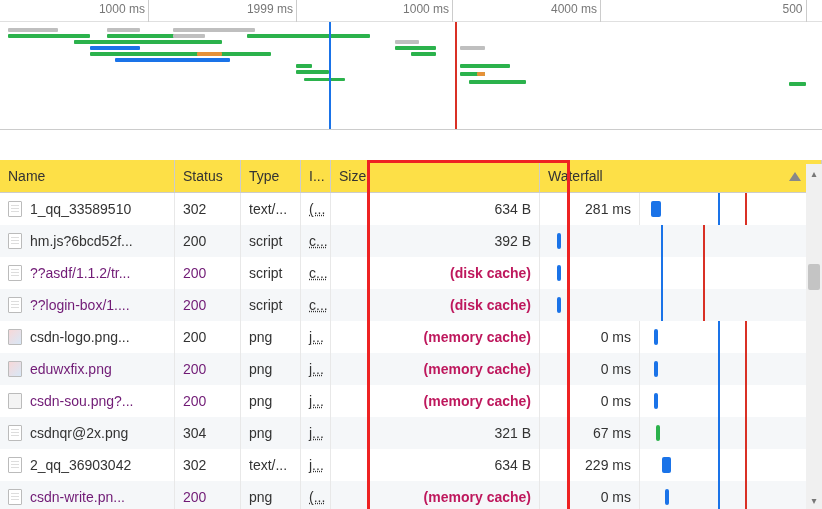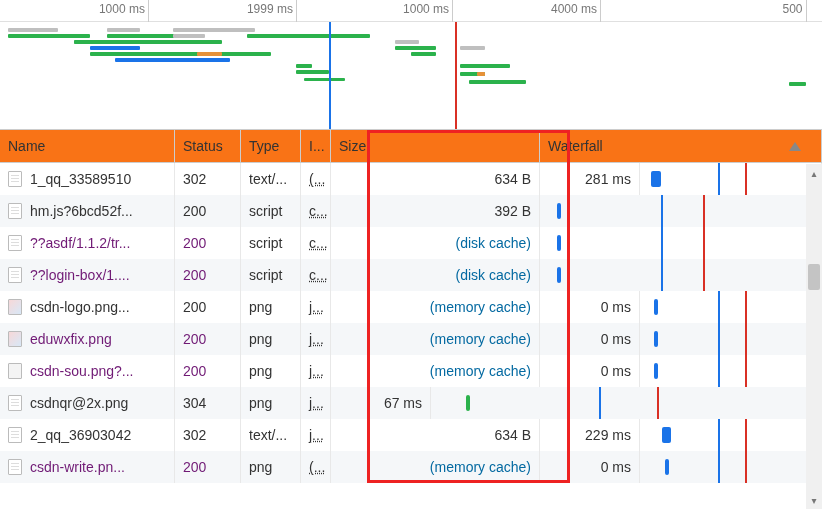--- a/index.html
+++ b/index.html
@@ -60,24 +60,25 @@
   }
   .vline.blue { background: #1a73e8; }
   .vline.red { background: #d93025; }
 
   
   .grid {
     position: relative;
   }
   .grid-header {
     display: flex;
-    background: #f97316;
+    background: #fde047;
     border-bottom: 1px solid #ccc;
     height: 33px;
     align-items: center;
+    margin-top: 30px;
   }
   .grid-header .col {
     padding: 0 8px;
     border-right: 1px solid #ccc;
     color: #333;
     font-size: 14px;
     height: 100%;
     display: flex;
     align-items: center;
     overflow: hidden;
@@ -117,21 +118,21 @@
     align-items: center;
     overflow: hidden;
     white-space: nowrap;
     text-overflow: ellipsis;
     font-size: 14px;
   }
   .cell.col-size { justify-content: flex-end; }
   .cell.col-time { justify-content: flex-end; }
   .cell.col-init { text-decoration: underline dotted; }
   .dim { color: #701a75; }
-  .cache { color: #0369a1; font-style: normal; }
+  .cache { color: #be185d; font-style: normal; font-weight: bold; }
   .file-icon {
     width: 14px;
     height: 16px;
     border: 1px solid #bbb;
     border-radius: 1px;
     margin-right: 8px;
     flex-shrink: 0;
     display: inline-block;
     background: #fff;
     position: relative;
@@ -372,20 +373,21 @@
         </div>
       </div>
       <div class="grid-row">
         <div class="cell col-name">
           <span class="file-icon doc"></span>
           <span class="name-text">csdnqr@2x.png</span>
         </div>
         <div class="cell col-status">304</div>
         <div class="cell col-type">png</div>
         <div class="cell col-init">j...</div>
+        <div class="cell col-size">321 B</div>
         <div class="cell col-time">67 ms</div>
         <div class="cell waterfall-cell">
           <div class="wf-bar" style="left: 9%; width: 4px; min-width: 4px; background: rgb(43, 178, 76);"></div>
           <div class="wf-vline" style="left: 43%; background: rgb(26, 115, 232);"></div>
           <div class="wf-vline" style="left: 58%; background: rgb(217, 48, 37);"></div>
         </div>
       </div>
       <div class="grid-row">
         <div class="cell col-name">
           <span class="file-icon doc"></span>

